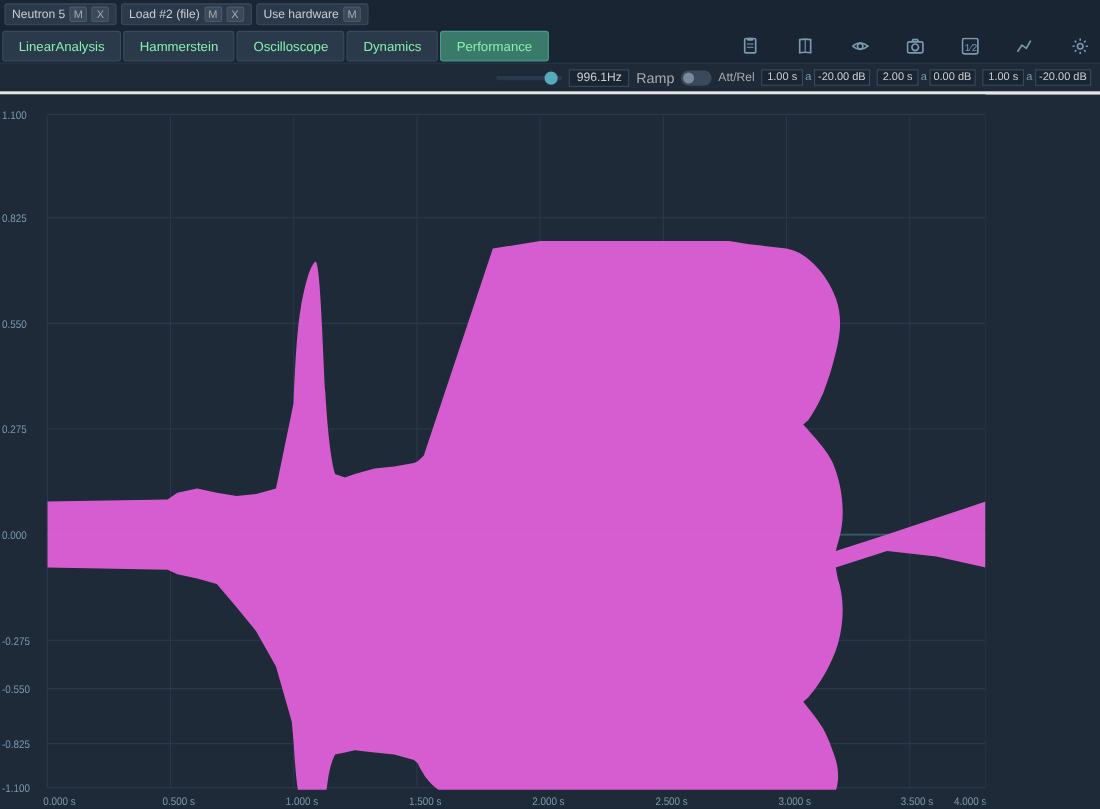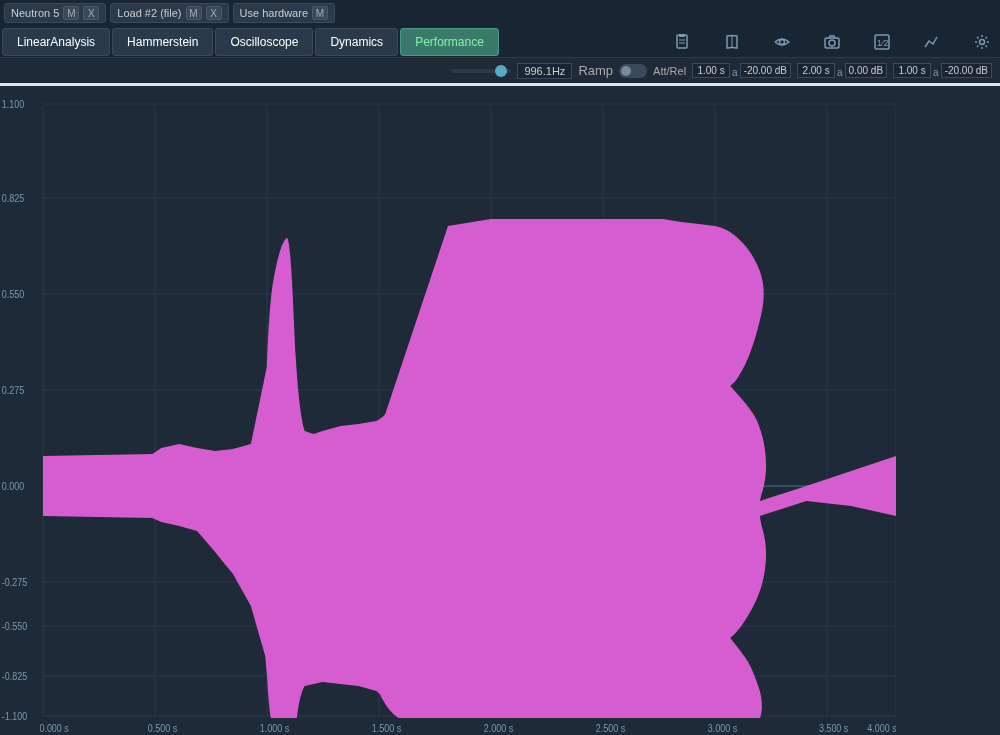--- a/index.html
+++ b/index.html
@@ -62,21 +62,21 @@
     .tab {
       height: 28px;
       padding: 0 14px;
       display: flex;
       align-items: center;
       background: #2a3a4a;
       border: 1px solid #3a4a5a;
       border-radius: 3px;
       margin-right: 2px;
       cursor: pointer;
-      color: #ffffff;
+      color: #86efac;
       font-size: 12px;
       white-space: nowrap;
     }
     .tab.active {
       background: #3a7a6a;
       color: #86efac;
       border-color: #4a9a8a;
     }
     .tab-spacer { flex: 1; }
     .toolbar-icons {
@@ -158,21 +158,21 @@
       position: absolute;
       top: 2px;
       left: 2px;
     }
     .att-rel-label {
       color: #aaa;
       font-size: 11px;
     }
     .param-group {
       display: flex;
-      align-items: flex-end;
+      align-items: center;
       gap: 2px;
     }
     .param-value {
       background: #1a2533;
       border: 1px solid #3a4a5a;
       color: #ccc;
       padding: 1px 3px;
       font-size: 10px;
       min-width: 38px;
       text-align: center;

